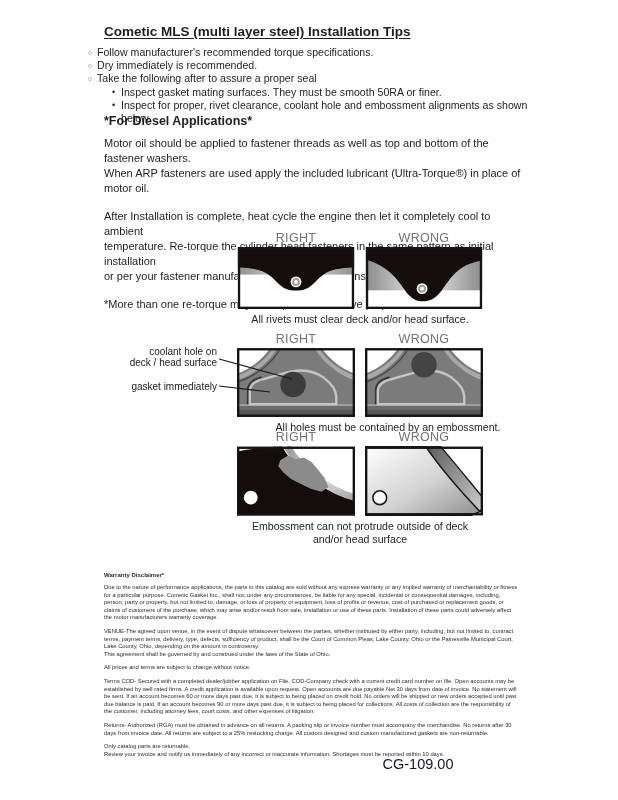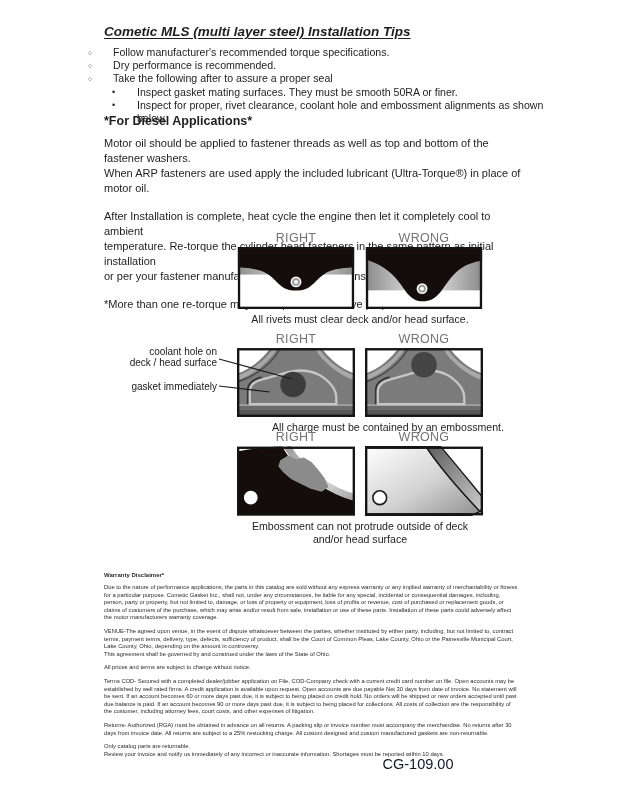--- a/index.html
+++ b/index.html
@@ -3,24 +3,24 @@
 <meta charset="utf-8">
 <style>
   html,body{margin:0;padding:0;background:#fff;}
   .page{
     position:relative;width:618px;height:800px;background:#ffffff;overflow:hidden;
     font-family:"Liberation Sans", sans-serif;color:#1e1e1e;
   }
   
   .page-title{
     position:absolute;left:104px;top:24px;width:430px;
-    font-size:13.5px;font-weight:bold;text-decoration:underline;text-underline-offset:2px;font-style:italic;
+    font-size:13.5px;font-weight:bold;text-decoration:underline;text-underline-offset:2px;
   }
   .bullets{position:absolute;left:88px;top:46px;width:470px;font-size:10.6px;line-height:13.2px;}
-  .b-row{display:flex;gap:16px;}
+  .b-row{display:flex;}
   .b-marker{width:9px;font-size:6.5px;line-height:13.2px;flex:none;}
   .sub{margin-left:24px;}
   .sub .b-marker{font-size:9px;}
   .diesel{position:absolute;left:104px;top:114px;width:420px;}
   .diesel-heading{font-size:12.5px;font-weight:bold;margin:0 0 8px 0;}
   .para{font-size:11px;line-height:15px;margin:0 0 13px 0;white-space:pre-line;}
   
   .diag{position:absolute;}
   .label-row{display:flex;width:246px;margin-bottom:2px;}
   .rw-label{width:118px;text-align:center;font-size:12.5px;color:#737373;letter-spacing:.3px;}
@@ -51,21 +51,21 @@
 
   <div class="page-title">Cometic MLS (multi layer steel) Installation Tips</div>
 
   <div class="bullets">
     <div class="b-row">
       <span class="b-marker">○</span>
       <span>Follow manufacturer's recommended torque specifications.</span>
     </div>
     <div class="b-row">
       <span class="b-marker">○</span>
-      <span>Dry performance is recommended.</span>
+      <span>Dry immediately is recommended.</span>
     </div>
     <div class="b-row">
       <span class="b-marker">○</span>
       <span>Take the following after to assure a proper seal</span>
     </div>
     <div class="b-row sub">
       <span class="b-marker">•</span>
       <span>Inspect gasket mating surfaces.  They must be smooth 50RA or finer.</span>
     </div>
     <div class="b-row sub">
@@ -173,21 +173,21 @@
           <rect x="0" y="58" width="120" height="5" fill="#6b6b6b"></rect>
           <line x1="0" y1="58" x2="120" y2="58" stroke="#a2a2a2" stroke-width="1.6"></line>
           <rect x="0" y="63" width="120" height="7" fill="#575757"></rect>
           <path d="M11,57 V43 C11,36 17,31.5 25,29.5" fill="none" stroke="#353535" stroke-width="2"></path>
           <path d="M13,57 V44 C13,37.5 18,33.5 27,31.5 L52,24.5 C66,21 78,23 88,30 C96,36 101,43 101,50 V57 Z" fill="none" stroke="#c6c6c6" stroke-width="2.4"></path>
           <circle cx="60" cy="17" r="13" fill="#444444"></circle>
           <rect x="1.2" y="1.2" width="117.6" height="67.6" fill="none" stroke="#141414" stroke-width="2.4"></rect>
         </svg>
       </div>
     </div>
-    <div class="caption" style="margin-left:120px;">All charge must be contained by an embossment.</div>
+    <div class="caption" style="margin-left:120px;">All holes must be contained by an embossment.</div>
   </div>
 
   <div class="diag" style="left:237px;top:430px;">
     <div class="label-row">
       <span class="rw-label">RIGHT</span>
       <span class="rw-label">WRONG</span>
     </div>
     <div class="box-row">
       <div class="dbox">
         <svg width="118" height="70" viewBox="0 0 120 70">

